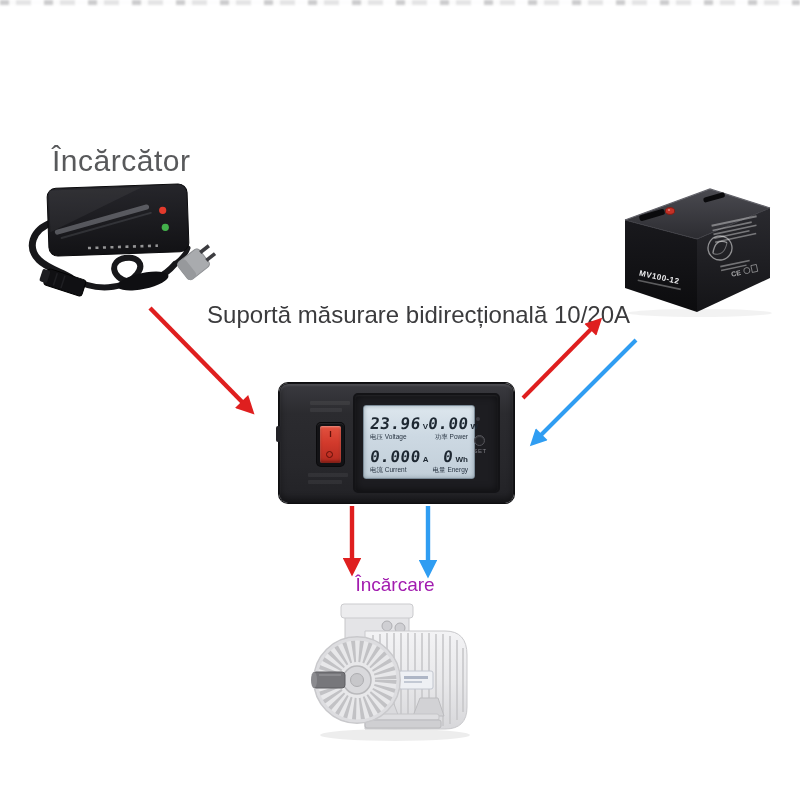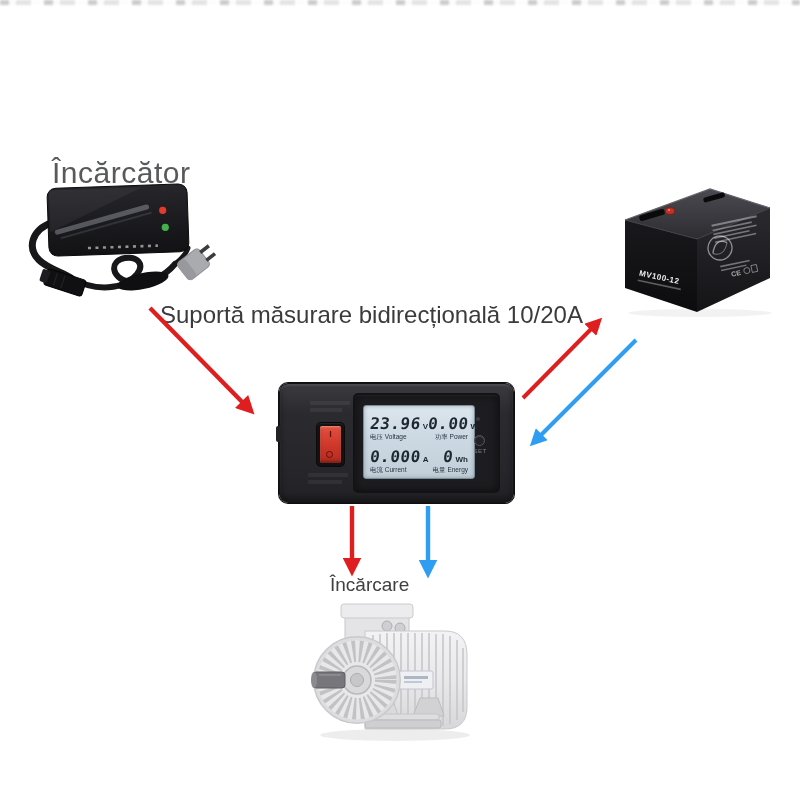--- a/index.html
+++ b/index.html
@@ -5,22 +5,22 @@
   html,body{margin:0;padding:0;background:#fff;}
   body{font-family:"Liberation Sans",sans-serif;}
   .canvas{position:relative;width:800px;height:800px;background:#ffffff;overflow:hidden;}
 
   
   .top-noise{position:absolute;left:0;top:0;width:800px;height:5px;opacity:.5;filter:blur(1px);
     background:
       repeating-linear-gradient(90deg, rgba(70,70,75,.55) 0 9px, rgba(200,200,205,.15) 9px 16px, rgba(120,120,125,.4) 16px 31px, rgba(230,230,232,.1) 31px 44px);}
 
   .big-label{position:absolute;color:#58595b;font-size:30px;letter-spacing:.5px;}
-  .caption{position:absolute;left:160px;top:301px;width:470px;text-align:left;color:#3b3b3d;font-size:24px;}
-  .charging-label{position:absolute;left:330px;top:574px;width:130px;color:#404040;font-size:19px;}
+  .caption{position:absolute;left:160px;top:301px;width:470px;text-align:right;color:#3b3b3d;font-size:24px;}
+  .charging-label{position:absolute;left:330px;top:574px;width:130px;text-align:center;color:#a21caf;font-size:19px;}
 
   .gfx{position:absolute;}
 
   
   .meter{position:absolute;left:279px;top:383px;width:233px;height:118px;border-radius:9px;
     background:linear-gradient(180deg,#3a3a3f 0%,#2b2b2f 25%,#27272b 70%,#222226 100%);
     border:1px solid #131316;
     box-shadow:inset 0 2px 2px rgba(255,255,255,.10), inset 0 -4px 6px rgba(0,0,0,.4), 0 0 0 1px #0e0e10;}
   .meter .side-bump{position:absolute;left:-4px;top:42px;width:5px;height:16px;background:#232327;border-radius:2px;}
   .ghost-lines{position:absolute;width:40px;filter:blur(.4px);}
@@ -56,21 +56,21 @@
 
   svg{display:block;}
 </style>
 </head>
 <body>
 
 <div class="canvas">
 
   <div class="top-noise"></div>
 
-  <div class="big-label" style="left:52px;top:156px;text-align:center;">Încărcător</div>
+  <div class="big-label" style="left:52px;top:144px;text-align:center;">Încărcător</div>
   <div class="caption">Suportă măsurare bidirecțională 10/20A</div>
   <div class="charging-label">Încărcare</div>
 
   <svg class="gfx" style="left:25px;top:178px;" width="195" height="135" viewBox="0 0 195 135">
     <defs>
       <linearGradient id="chgGrad" x1="0" y1="0" x2="0" y2="1">
         <stop offset="0" stop-color="#26262b"></stop>
           <stop offset="1" stop-color="#121215"></stop>
       </linearGradient>
     </defs>

